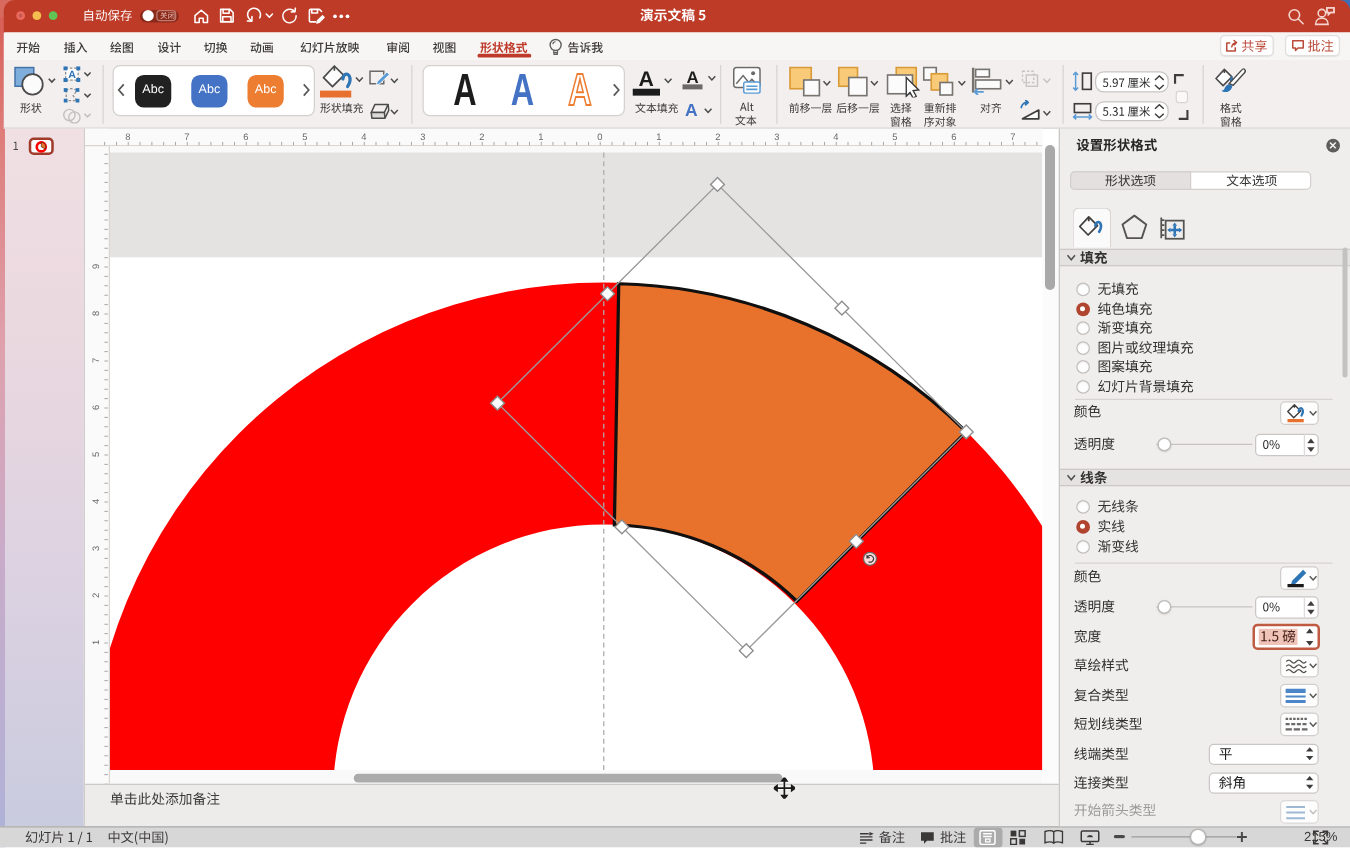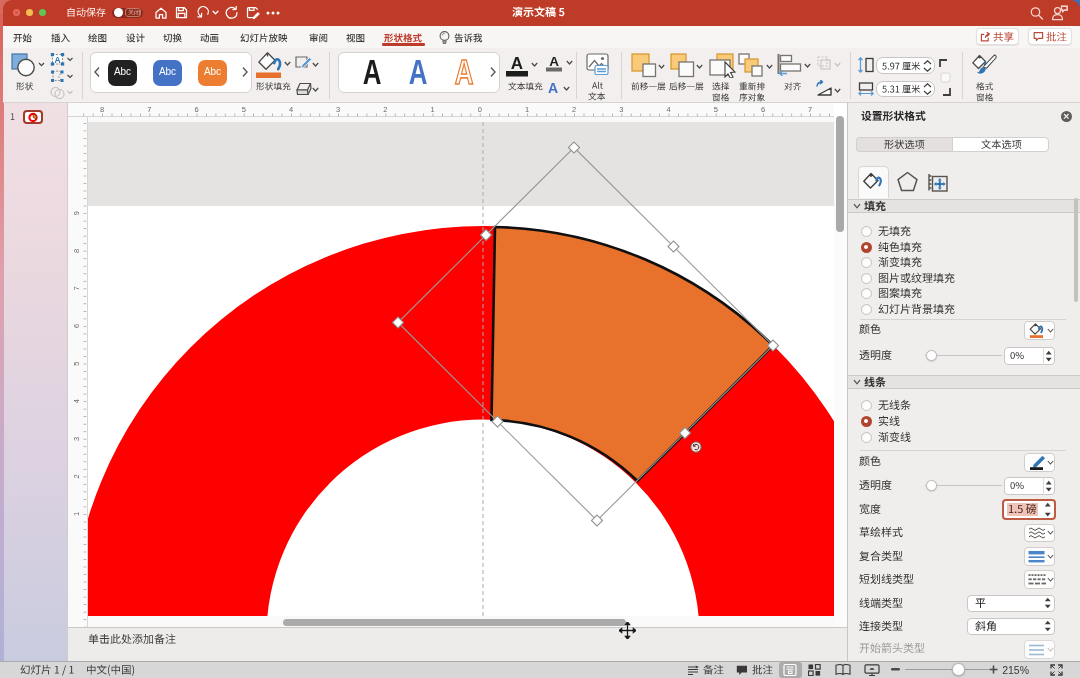--- a/index.html
+++ b/index.html
@@ -661,21 +661,21 @@
       <path d="M5.5 5.8 C6.5 3.4 9.5 3.4 10.5 5.8 Z" fill="#3A3938"></path>
     </svg>
     <svg style="position:absolute;left:891px;top:668px;" width="9" height="2.6" viewBox="0 0 9 2.6">
       <rect width="9" height="2.6" rx="1.3" fill="#4A4948"></rect>
     </svg>
     <div style="position:absolute;left:905px;top:668.6px;width:84px;height:1.6px;background:#9E9D9C;border-radius:1px"></div>
     <div style="position:absolute;left:952px;top:663px;width:12.5px;height:12.5px;border-radius:50%;background:#FFF;border:1px solid #B5B4B3;box-shadow:0 0.5px 1.5px rgba(0,0,0,0.25)"></div>
     <svg style="position:absolute;left:989px;top:664.5px;" width="9" height="9" viewBox="0 0 9 9">
       <path d="M4.5 0.5 V8.5 M0.5 4.5 H8.5" stroke="#4A4948" stroke-width="1.6"></path>
     </svg>
-    <div style="position:absolute;left:1002px;top:663.7px;width:27px;text-align:right;font:10.5px 'Liberation Sans';color:#3A3938">215%</div>
+    <div style="position:absolute;left:1043px;top:663.7px;width:27px;text-align:right;font:10.5px 'Liberation Sans';color:#3A3938">215%</div>
     <svg style="position:absolute;left:1050px;top:663.5px;" width="13" height="12" viewBox="0 0 13 12">
       <g fill="none" stroke="#3A3938" stroke-width="1.3">
         <path d="M5 1 H1 V4.5 M8 1 H12 V4.5 M5 11 H1 V7.5 M8 11 H12 V7.5"></path>
       </g>
       <g stroke="#3A3938" stroke-width="1">
         <path d="M1 1 L4.5 4.5 M12 1 L8.5 4.5 M1 11 L4.5 7.5 M12 11 L8.5 7.5"></path>
       </g>
     </svg>
     <div style="position:absolute;left:847px;top:103px;width:233px;height:558px;background:#F0EEED;border-left:1px solid #C9C6C5"></div>
     <svg style="position:absolute;left:861.0px;top:107.5px;overflow:visible" width="65" height="16" viewBox="0 -11.9 65 16">

